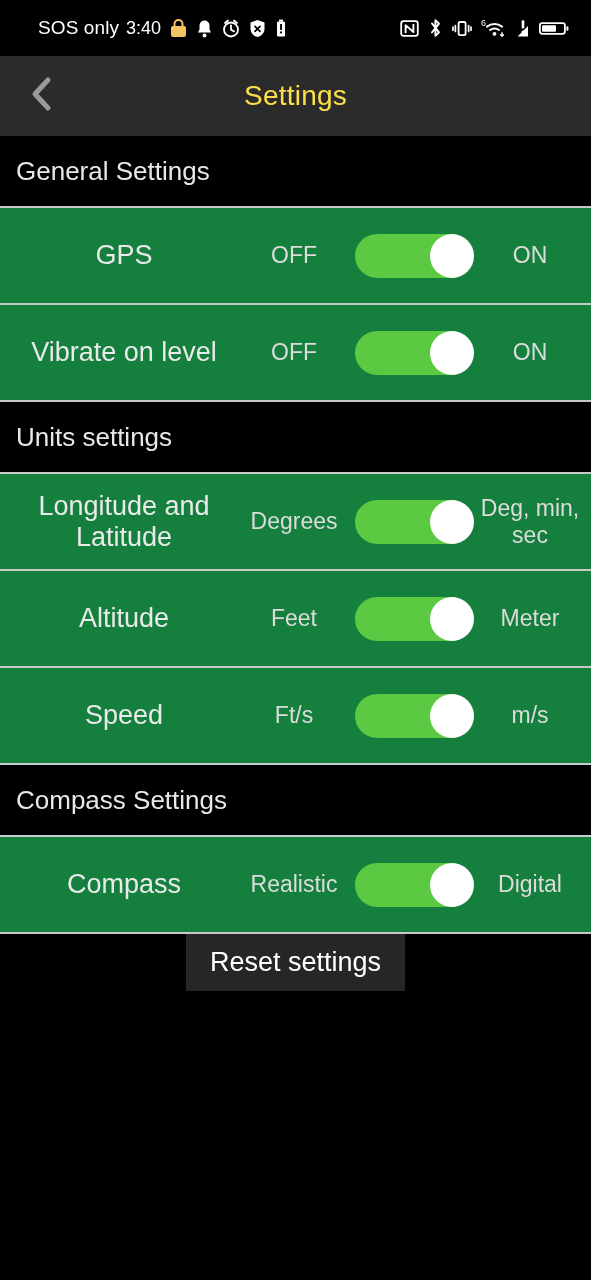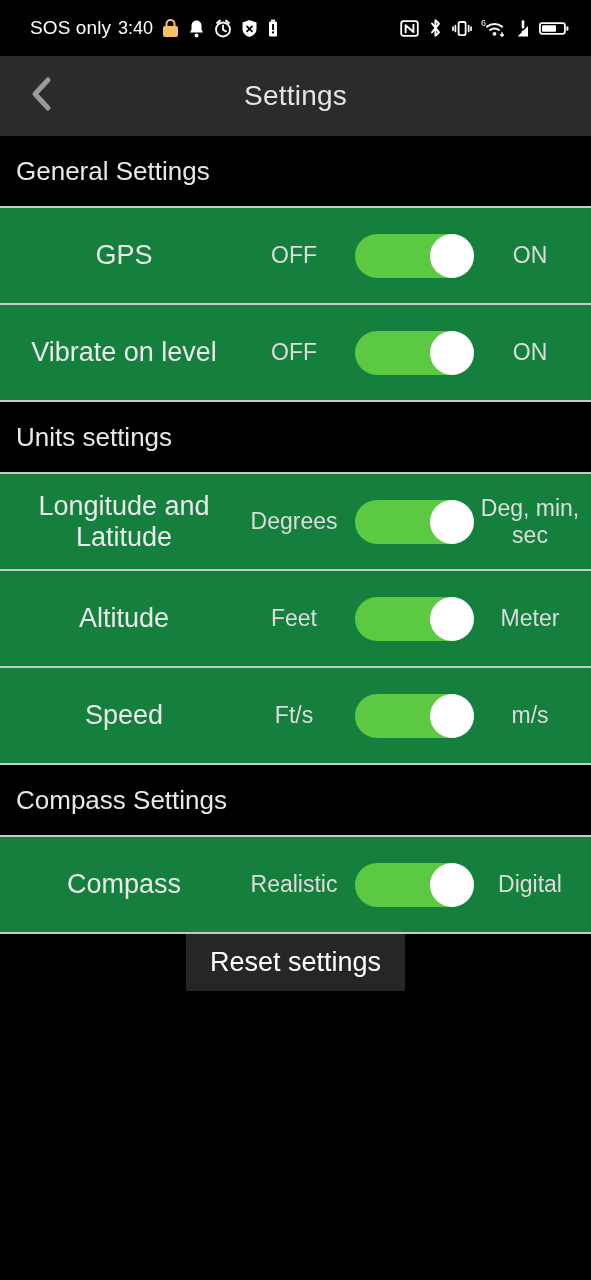--- a/index.html
+++ b/index.html
@@ -37,20 +37,21 @@
   .sb-left, .sb-right {
     display: flex;
     align-items: center;
   }
   .sb-left { gap: 9px; }
   .sb-right { gap: 9px; }
   .sb-carrier {
     color: #ffffff;
     font-size: 19px;
     letter-spacing: 0.1px;
+    margin-left: 8px;
   }
   .sb-time {
     color: #ffffff;
     font-size: 18px;
     font-weight: 400;
     margin-left: -2px;
   }
   .sb-ic {
     display: inline-flex;
     align-items: center;
@@ -75,21 +76,21 @@
     width: 56px;
     height: 56px;
     display: flex;
     align-items: center;
     justify-content: center;
     cursor: pointer;
   }
   .header-title {
     width: 100%;
     text-align: center;
-    color: #e5e5e5;
+    color: #fde047;
     font-size: 28px;
     font-weight: 400;
     letter-spacing: 0.2px;
   }
 
   
   .list {
     flex: 1 1 auto;
     background: #000;
     display: flex;

